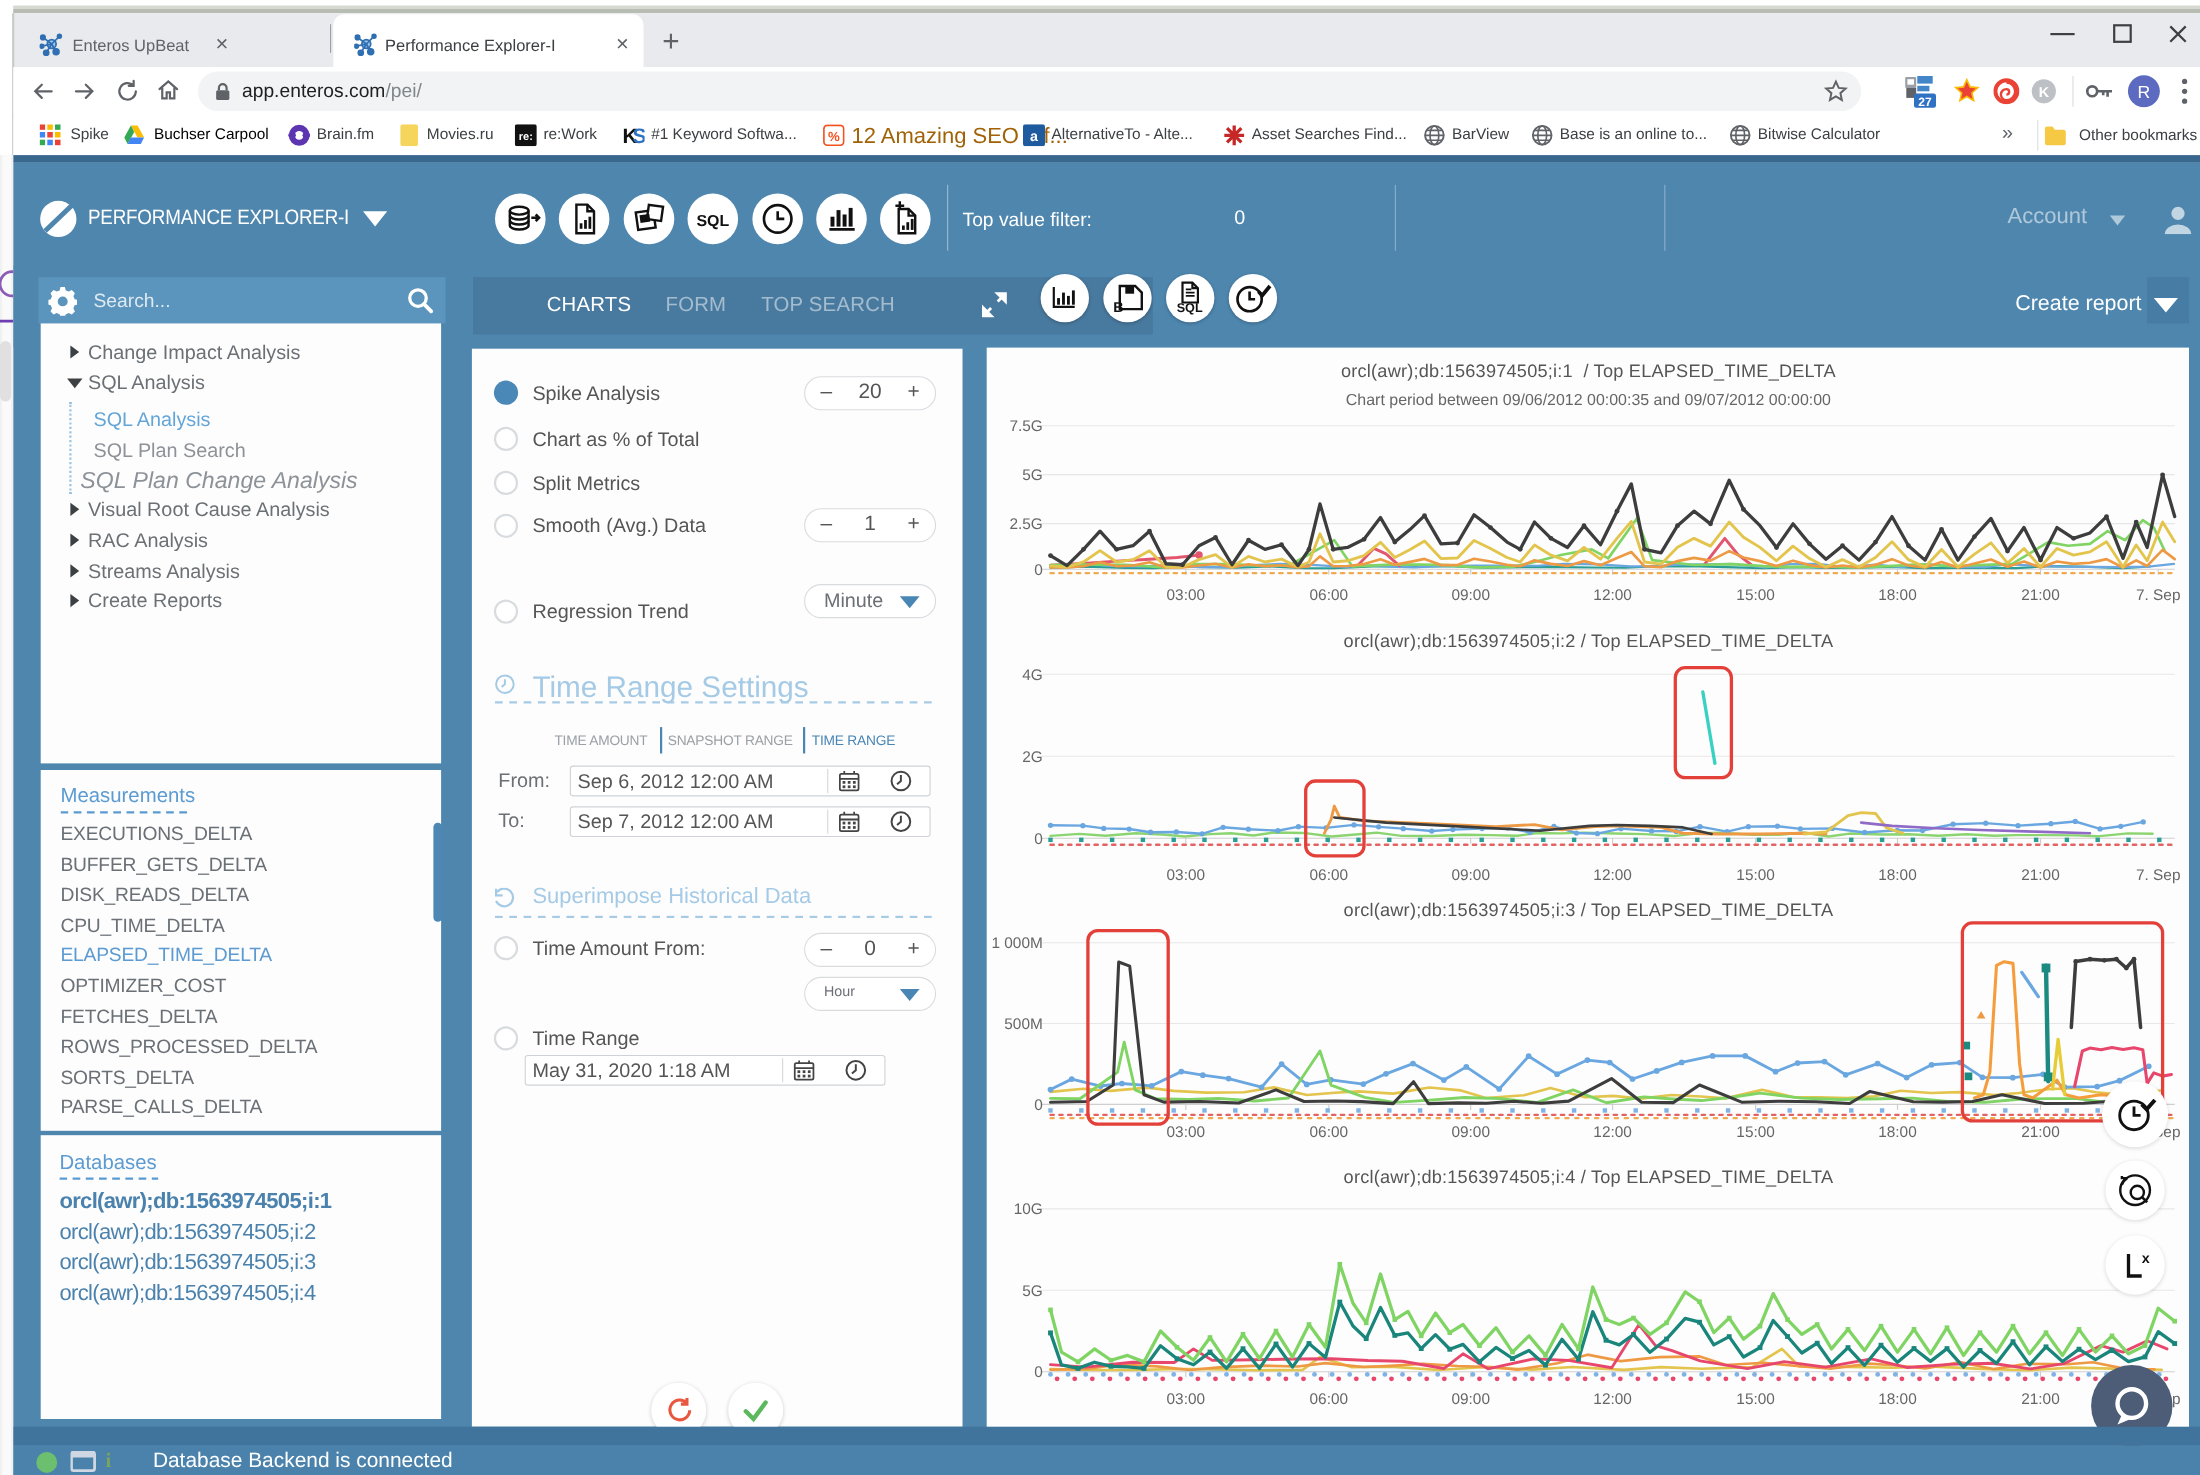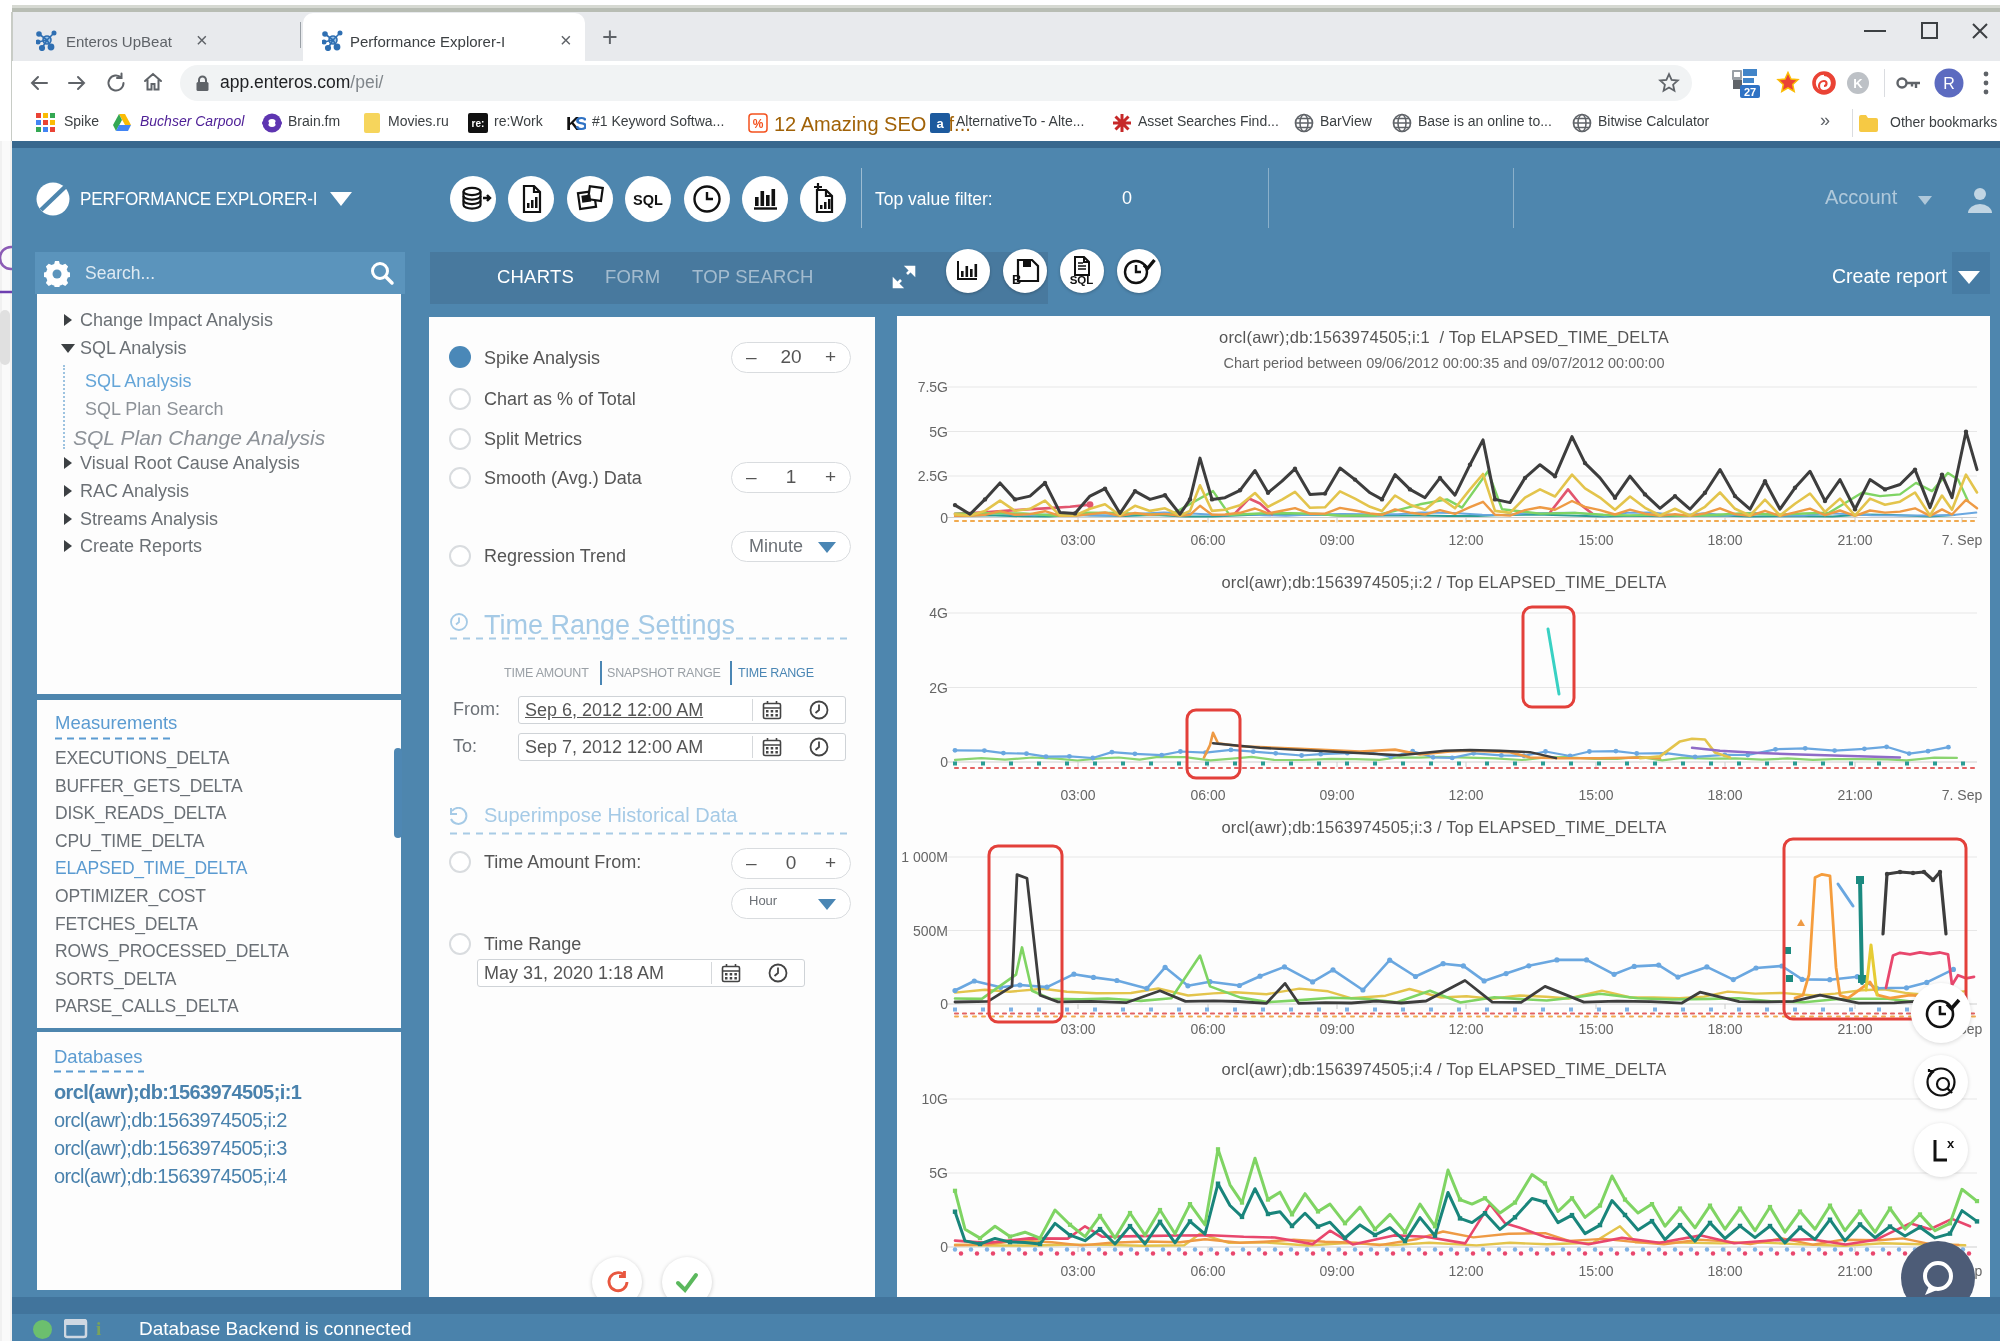--- a/index.html
+++ b/index.html
@@ -131,21 +131,21 @@
       <rect x="0" y="14" width="5" height="5" fill="#34a853"></rect>
       <rect x="7" y="14" width="5" height="5" fill="#4285f4"></rect>
       <rect x="14" y="14" width="5" height="5" fill="#ea4335"></rect>
     </svg>
     <div class="abs" style="left:64px;top:113px;font-size:14px;color:#3c4043;white-space:nowrap;">Spike</div>
     <svg class="abs" style="left:112px;top:113px;" width="20" height="20" viewBox="0 0 20 20">
       <path d="M7 1 h6 l6 11 h-6z" fill="#fbbc04"></path>
       <path d="M7 1 L1 12 l3 6 6-11z" fill="#34a853"></path>
       <path d="M4 18 h12 l3-6 H7z" fill="#4285f4"></path>
     </svg>
-    <div class="abs" style="left:140px;top:113px;font-size:14px;color:#4c1d95;white-space:nowrap;font-style:italic;">Buchser Carpool</div>
+    <div class="abs" style="left:140px;top:113px;font-size:14px;color:#000000;white-space:nowrap;">Buchser Carpool</div>
     <svg class="abs" style="left:262px;top:113px;" width="20" height="20" viewBox="0 0 20 20">
       <circle cx="10" cy="10" r="9.5" fill="#5e35b1"></circle>
       <circle cx="10" cy="10" r="4" fill="#fff"></circle>
       <rect x="0" y="8" width="7" height="4" rx="2" fill="#5e35b1"></rect>
       <rect x="13" y="8" width="7" height="4" rx="2" fill="#5e35b1"></rect>
     </svg>
     <div class="abs" style="left:288px;top:113px;font-size:14px;color:#3c4043;white-space:nowrap;">Brain.fm</div>
     <svg class="abs" style="left:362px;top:113px;" width="20" height="20" viewBox="0 0 20 20">
       <rect x="2" y="0" width="16" height="20" rx="2" fill="#f6d55c"></rect>
     </svg>
@@ -418,21 +418,21 @@
     <svg class="abs" style="left:450px;top:637px;" width="403" height="3" viewBox="0 0 403 3">
       <line x1="0" y1="1.5" x2="403" y2="1.5" stroke="#a8cbe5" stroke-width="2" stroke-dasharray="7 6"></line>
     </svg>
     <div class="abs" style="left:504px;top:666px;font-size:12.5px;color:#9aa0a6;white-space:nowrap;letter-spacing:-0.2px">TIME AMOUNT</div>
     <div class="abs" style="left:600px;top:661px;width:2px;height:24px;background:#4a86b4"></div>
     <div class="abs" style="left:607px;top:666px;font-size:12.5px;color:#9aa0a6;white-space:nowrap;letter-spacing:-0.2px">SNAPSHOT RANGE</div>
     <div class="abs" style="left:730px;top:661px;width:2px;height:24px;background:#4a86b4"></div>
     <div class="abs" style="left:738px;top:666px;font-size:12.5px;color:#4a86b4;white-space:nowrap;letter-spacing:-0.2px">TIME RANGE</div>
     <div class="abs" style="left:453px;top:699px;font-size:18px;color:#6b7076;white-space:nowrap;">From:</div>
     <div class="abs" style="left:518px;top:696px;width:328px;height:28px;background:#fff;border:1px solid #cfd3d7;border-radius:3px"></div>
-    <div class="abs" style="left:525px;top:700px;font-size:18px;color:#555;white-space:nowrap;text-decoration:underline;">Sep 6, 2012 12:00 AM</div>
+    <div class="abs" style="left:525px;top:700px;font-size:18px;color:#555;white-space:nowrap;">Sep 6, 2012 12:00 AM</div>
     <div class="abs" style="left:752px;top:699px;width:1px;height:22px;background:#d5d8db"></div>
     <svg class="abs" style="left:762px;top:700px;" width="20" height="20" viewBox="0 0 20 20">
       <g fill="none" stroke="#444" stroke-width="1.6">
         <rect x="1.5" y="3.5" width="17" height="15" rx="1.5"></rect>
         <path d="M1.5 8 h17 M5.5 3.5 V1 M14.5 3.5 V1"></path>
       </g>
       <g fill="#444">
         <rect x="4" y="10" width="2.5" height="2.5"></rect>
         <rect x="8.7" y="10" width="2.5" height="2.5"></rect>
         <rect x="13.4" y="10" width="2.5" height="2.5"></rect>

